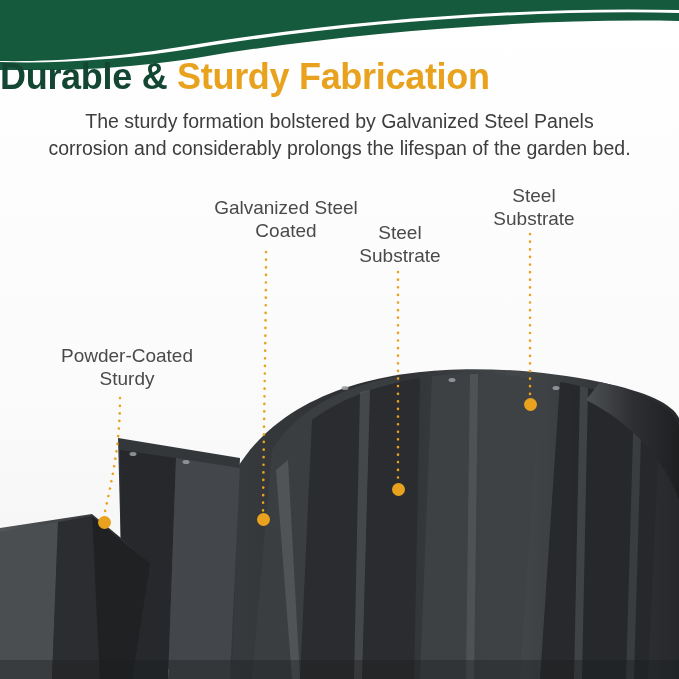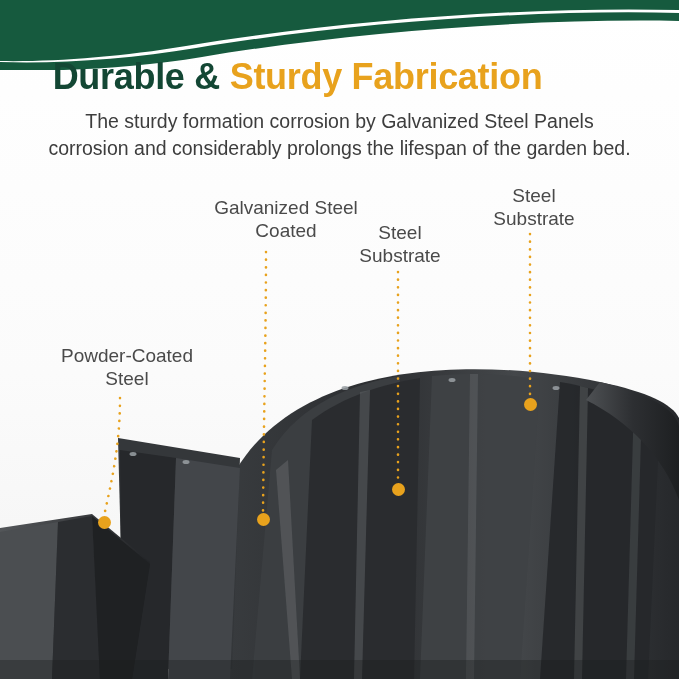--- a/index.html
+++ b/index.html
@@ -31,21 +31,20 @@
     height: 70px;
     overflow: hidden;
   }
 
   
   .headline {
     position: absolute;
     left: 0;
     top: 56px;
     width: 595px;
-    text-align: center;
     font-size: 36px;
     font-weight: bold;
     letter-spacing: -0.3px;
     white-space: nowrap;
   }
   .headline .seg-dark { color: #134734; }
   .headline .seg-gold { color: #e8a21d; }
 
   
   .subhead {
@@ -105,21 +104,21 @@
       <path d="M0,0 L679,0 L679,10 C520,6 330,22 186,46 C120,57 52,62 0,61 Z" fill="#165a3e"></path>
       <path d="M0,62 C60,64 130,59 196,48 C340,24 526,9 679,13 L679,21 C528,18 344,33 202,57 C134,68 62,72 0,70 Z" fill="#165a3e"></path>
     </svg>
   </div>
 
   <div class="headline">
     <span class="seg-dark">Durable &amp;</span><span class="seg-gold"> Sturdy Fabrication</span>
   </div>
 
   <div class="subhead">
-    <div>The sturdy formation corrosion by Galvanized Steel Panels</div>
+    <div>The sturdy formation bolstered by Galvanized Steel Panels</div>
     <div>corrosion and considerably prolongs the lifespan of the garden bed.</div>
   </div>
 
   <div class="photo">
     <svg width="679" height="379" viewBox="0 0 679 379">
       <defs>
         <linearGradient id="gBig" x1="0" y1="0" x2="1" y2="0">
           <stop offset="0%" stop-color="#3a3d40"></stop>
           <stop offset="35%" stop-color="#2c2e31"></stop>
           <stop offset="65%" stop-color="#44474a"></stop>
@@ -186,21 +185,21 @@
       <path d="M530,234 C530,300 530,360 530,398"></path>
     </g>
   </svg>
 
   <div class="dot-node" style="left:98px;  top:516px;"></div>
   <div class="dot-node" style="left:257px; top:513px;"></div>
   <div class="dot-node" style="left:392px; top:483px;"></div>
   <div class="dot-node" style="left:524px; top:398px;"></div>
 
   <div class="callout c-powder">Powder-Coated
-Steel</div>
+Sturdy</div>
   <div class="callout c-galv">Galvanized Steel
 Coated</div>
   <div class="callout c-steel1">Steel
 Substrate</div>
   <div class="callout c-steel2">Steel
 Substrate</div>
 
 </div>
 
 </body></html>

